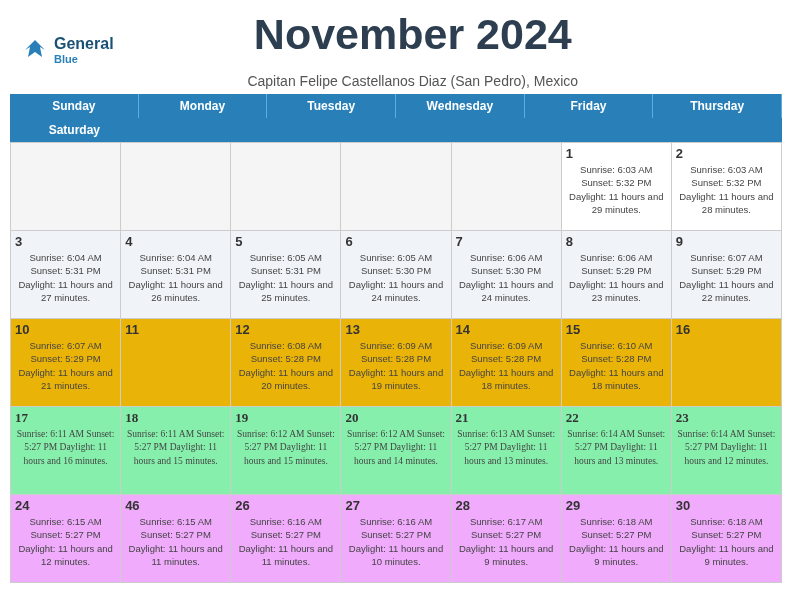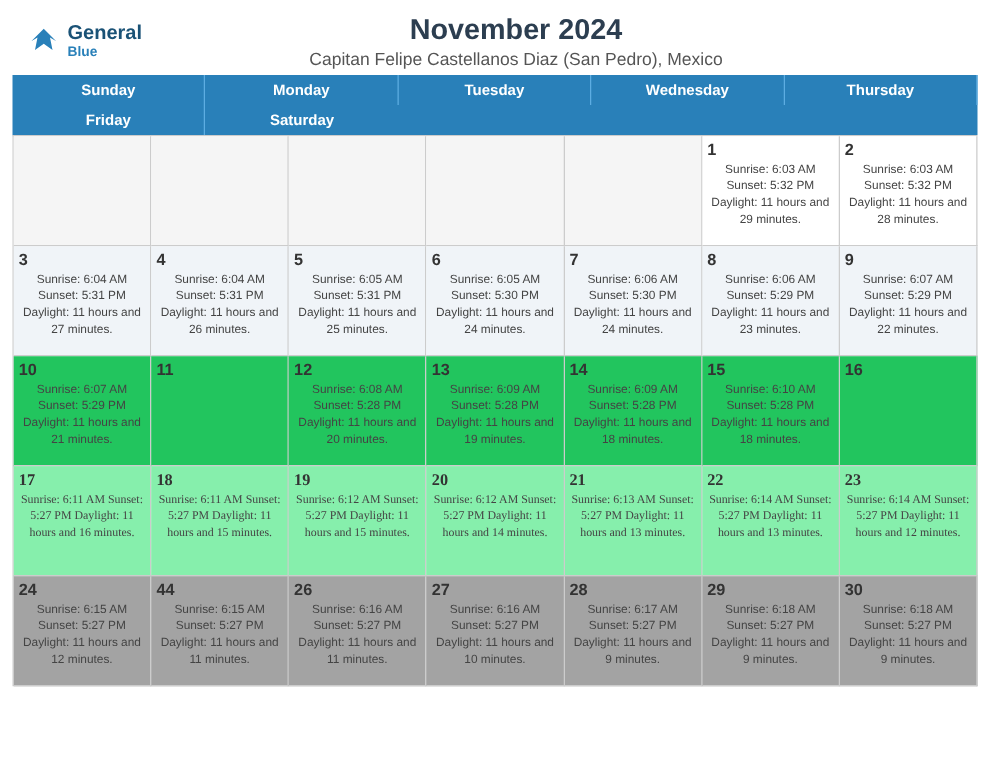--- a/index.html
+++ b/index.html
@@ -3,44 +3,44 @@
   <meta charset="utf-8">
   <style>
     * { margin: 0; padding: 0; box-sizing: border-box; }
     body { font-family: Arial, sans-serif; background: #fff; width: 792px; height: 612px; overflow: hidden; }
     
     .header { padding: 10px 20px 5px 20px; display: flex; align-items: center; justify-content: flex-end; }
     .logo { display: flex; align-items: center; gap: 4px; }
     .logo-bird { width: 30px; height: 30px; }
     
     .title-section { text-align: center; flex: 1; padding-right: 60px; }
-    .month-title { font-size: 23px; font-weight: bold; color: #2c3e50; }
-    .subtitle { font-size: 14px; color: #555; margin-top: 2px; }
+    .month-title { font-size: 43px; font-weight: bold; color: #2c3e50; }
+    .subtitle { font-size: 14px; color: #555; margin-top: 14px; }
     
     .calendar { margin: 0 10px; }
     
-    .cal-header { display: grid; grid-template-columns: repeat(5, 1fr); background: #2980b9; }
+    .cal-header { display: grid; grid-template-columns: repeat(6, 1fr); background: #2980b9; }
     .cal-header-cell { color: white; font-size: 12px; font-weight: bold; padding: 5px 4px; text-align: center; border-right: 1px solid #5dade2; }
     .cal-header-cell:last-child { border-right: none; }
     
     .cal-body { display: grid; grid-template-rows: repeat(5, 1fr); border-left: 1px solid #ccc; border-top: 1px solid #ccc; }
     .cal-row { display: grid; grid-template-columns: repeat(7, 1fr); }
     .cal-cell { border-right: 1px solid #ccc; border-bottom: 1px solid #ccc; padding: 3px 4px; min-height: 88px; vertical-align: top; background: #fff; font-size: 10px; color: #333; }
     .cal-cell.empty { background: #f9f9f9; }
     
     .day-num { font-size: 13px; font-weight: bold; color: #333; margin-bottom: 2px; }
     .day-info { font-size: 9.5px; color: #444; line-height: 1.4; text-align: center; }
     
     
     .row-0 .cal-cell { background: #fff; }
     .row-0 .cal-cell.empty { background: #f5f5f5; }
     .row-1 .cal-cell { background: #f0f4f8; }
-    .row-2 .cal-cell { background: #22c55e; }
+    .row-2 .cal-cell { background: #eab308; }
     .row-3 .cal-cell { background: #86efac; font-family: Liberation Serif, serif; }
-    .row-4 .cal-cell { background: #a3a3a3; }
+    .row-4 .cal-cell { background: #f0abfc; }
   </style>
 </head>
 <body>
 
 <div>
   <div class="header">
     <div class="logo">
       <svg class="logo-bird" viewBox="0 0 30 30">
         <polygon points="15,5 25,15 20,12 22,22 15,17 8,22 10,12 5,15" fill="#2980b9"></polygon>
       </svg>
@@ -54,22 +54,22 @@
       <div class="subtitle">Capitan Felipe Castellanos Diaz (San Pedro), Mexico</div>
     </div>
   </div>
 
   <div class="calendar">
     <div class="cal-header">
     <div class="cal-header-cell">Sunday</div>
         <div class="cal-header-cell">Monday</div>
         <div class="cal-header-cell">Tuesday</div>
         <div class="cal-header-cell">Wednesday</div>
+        <div class="cal-header-cell">Friday</div>
         <div class="cal-header-cell">Thursday</div>
-        <div class="cal-header-cell">Friday</div>
         <div class="cal-header-cell">Saturday</div>
       </div>
     <div class="cal-body">
     <div class="cal-row row-0">
           <div class="cal-cell empty"></div>
           <div class="cal-cell empty"></div>
           <div class="cal-cell empty"></div>
           <div class="cal-cell empty"></div>
           <div class="cal-cell empty"></div>
           <div class="cal-cell">
@@ -234,21 +234,21 @@
         </div>
         <div class="cal-row row-4">
           <div class="cal-cell">
             <div class="day-num">24</div>
             <div class="day-info">Sunrise: 6:15 AM
 Sunset: 5:27 PM
 Daylight: 11 hours
 and 12 minutes.</div>
           </div>
           <div class="cal-cell">
-            <div class="day-num">44</div>
+            <div class="day-num">46</div>
             <div class="day-info">Sunrise: 6:15 AM
 Sunset: 5:27 PM
 Daylight: 11 hours
 and 11 minutes.</div>
           </div>
           <div class="cal-cell">
             <div class="day-num">26</div>
             <div class="day-info">Sunrise: 6:16 AM
 Sunset: 5:27 PM
 Daylight: 11 hours

